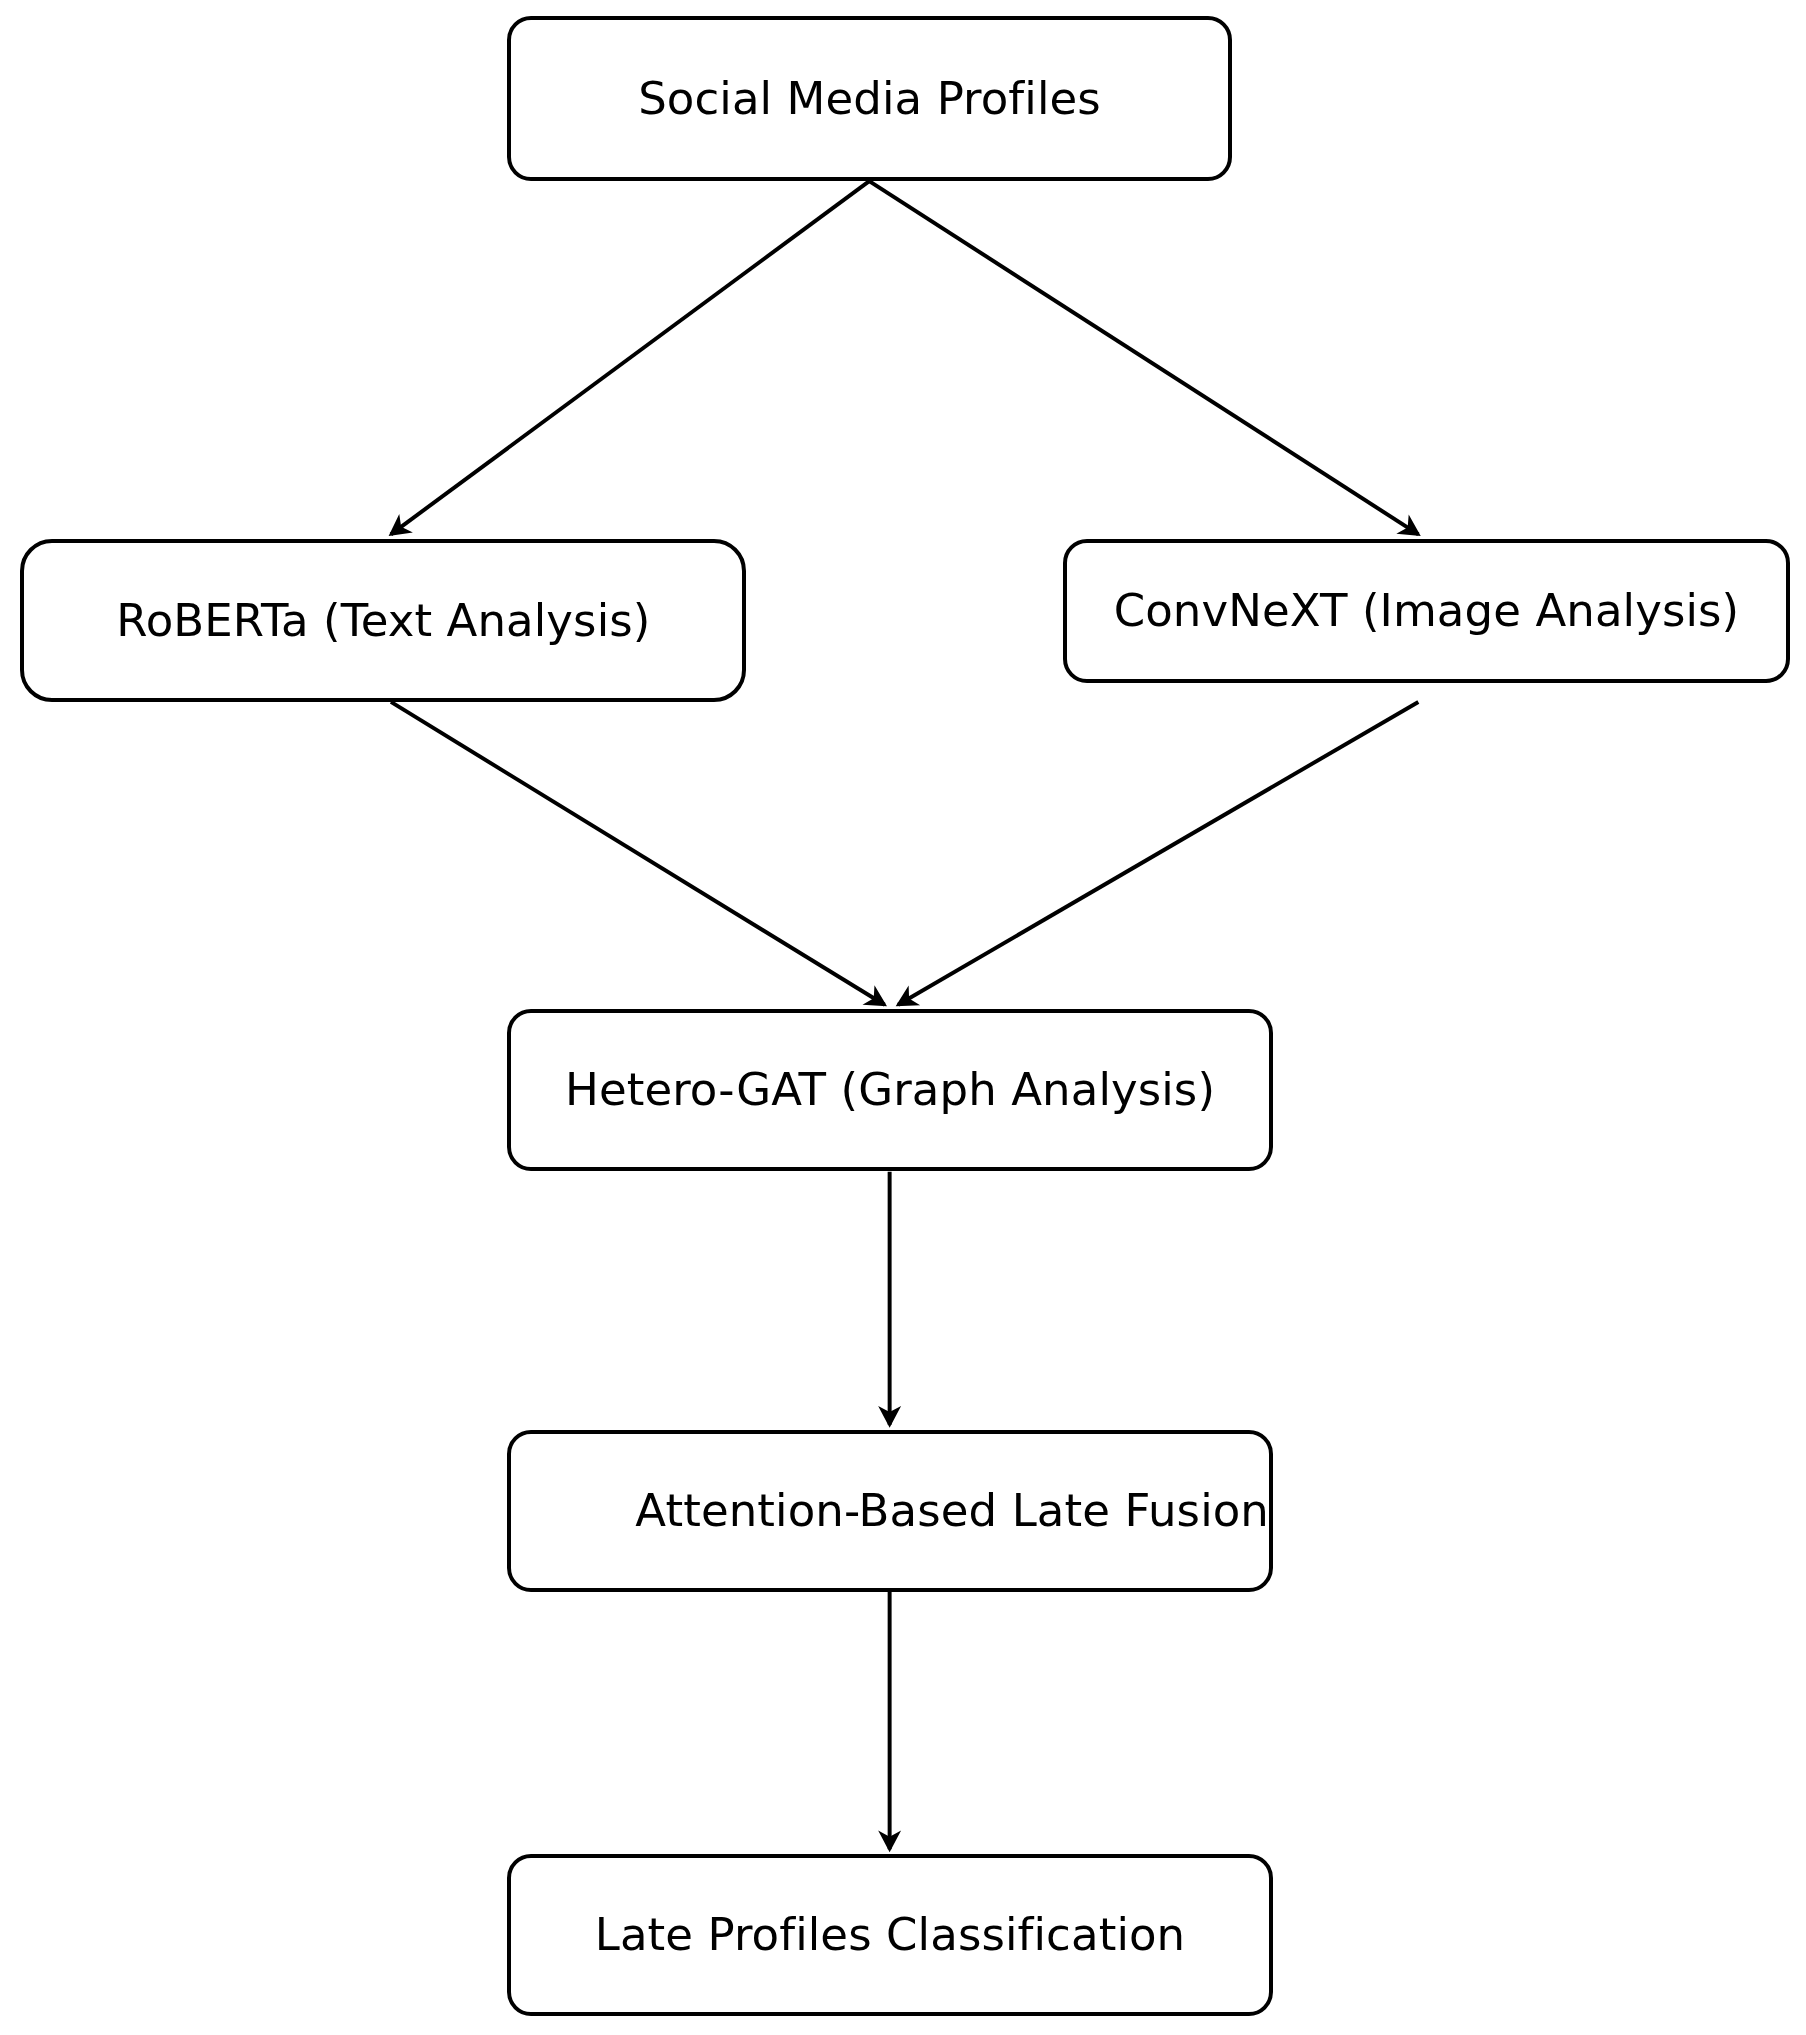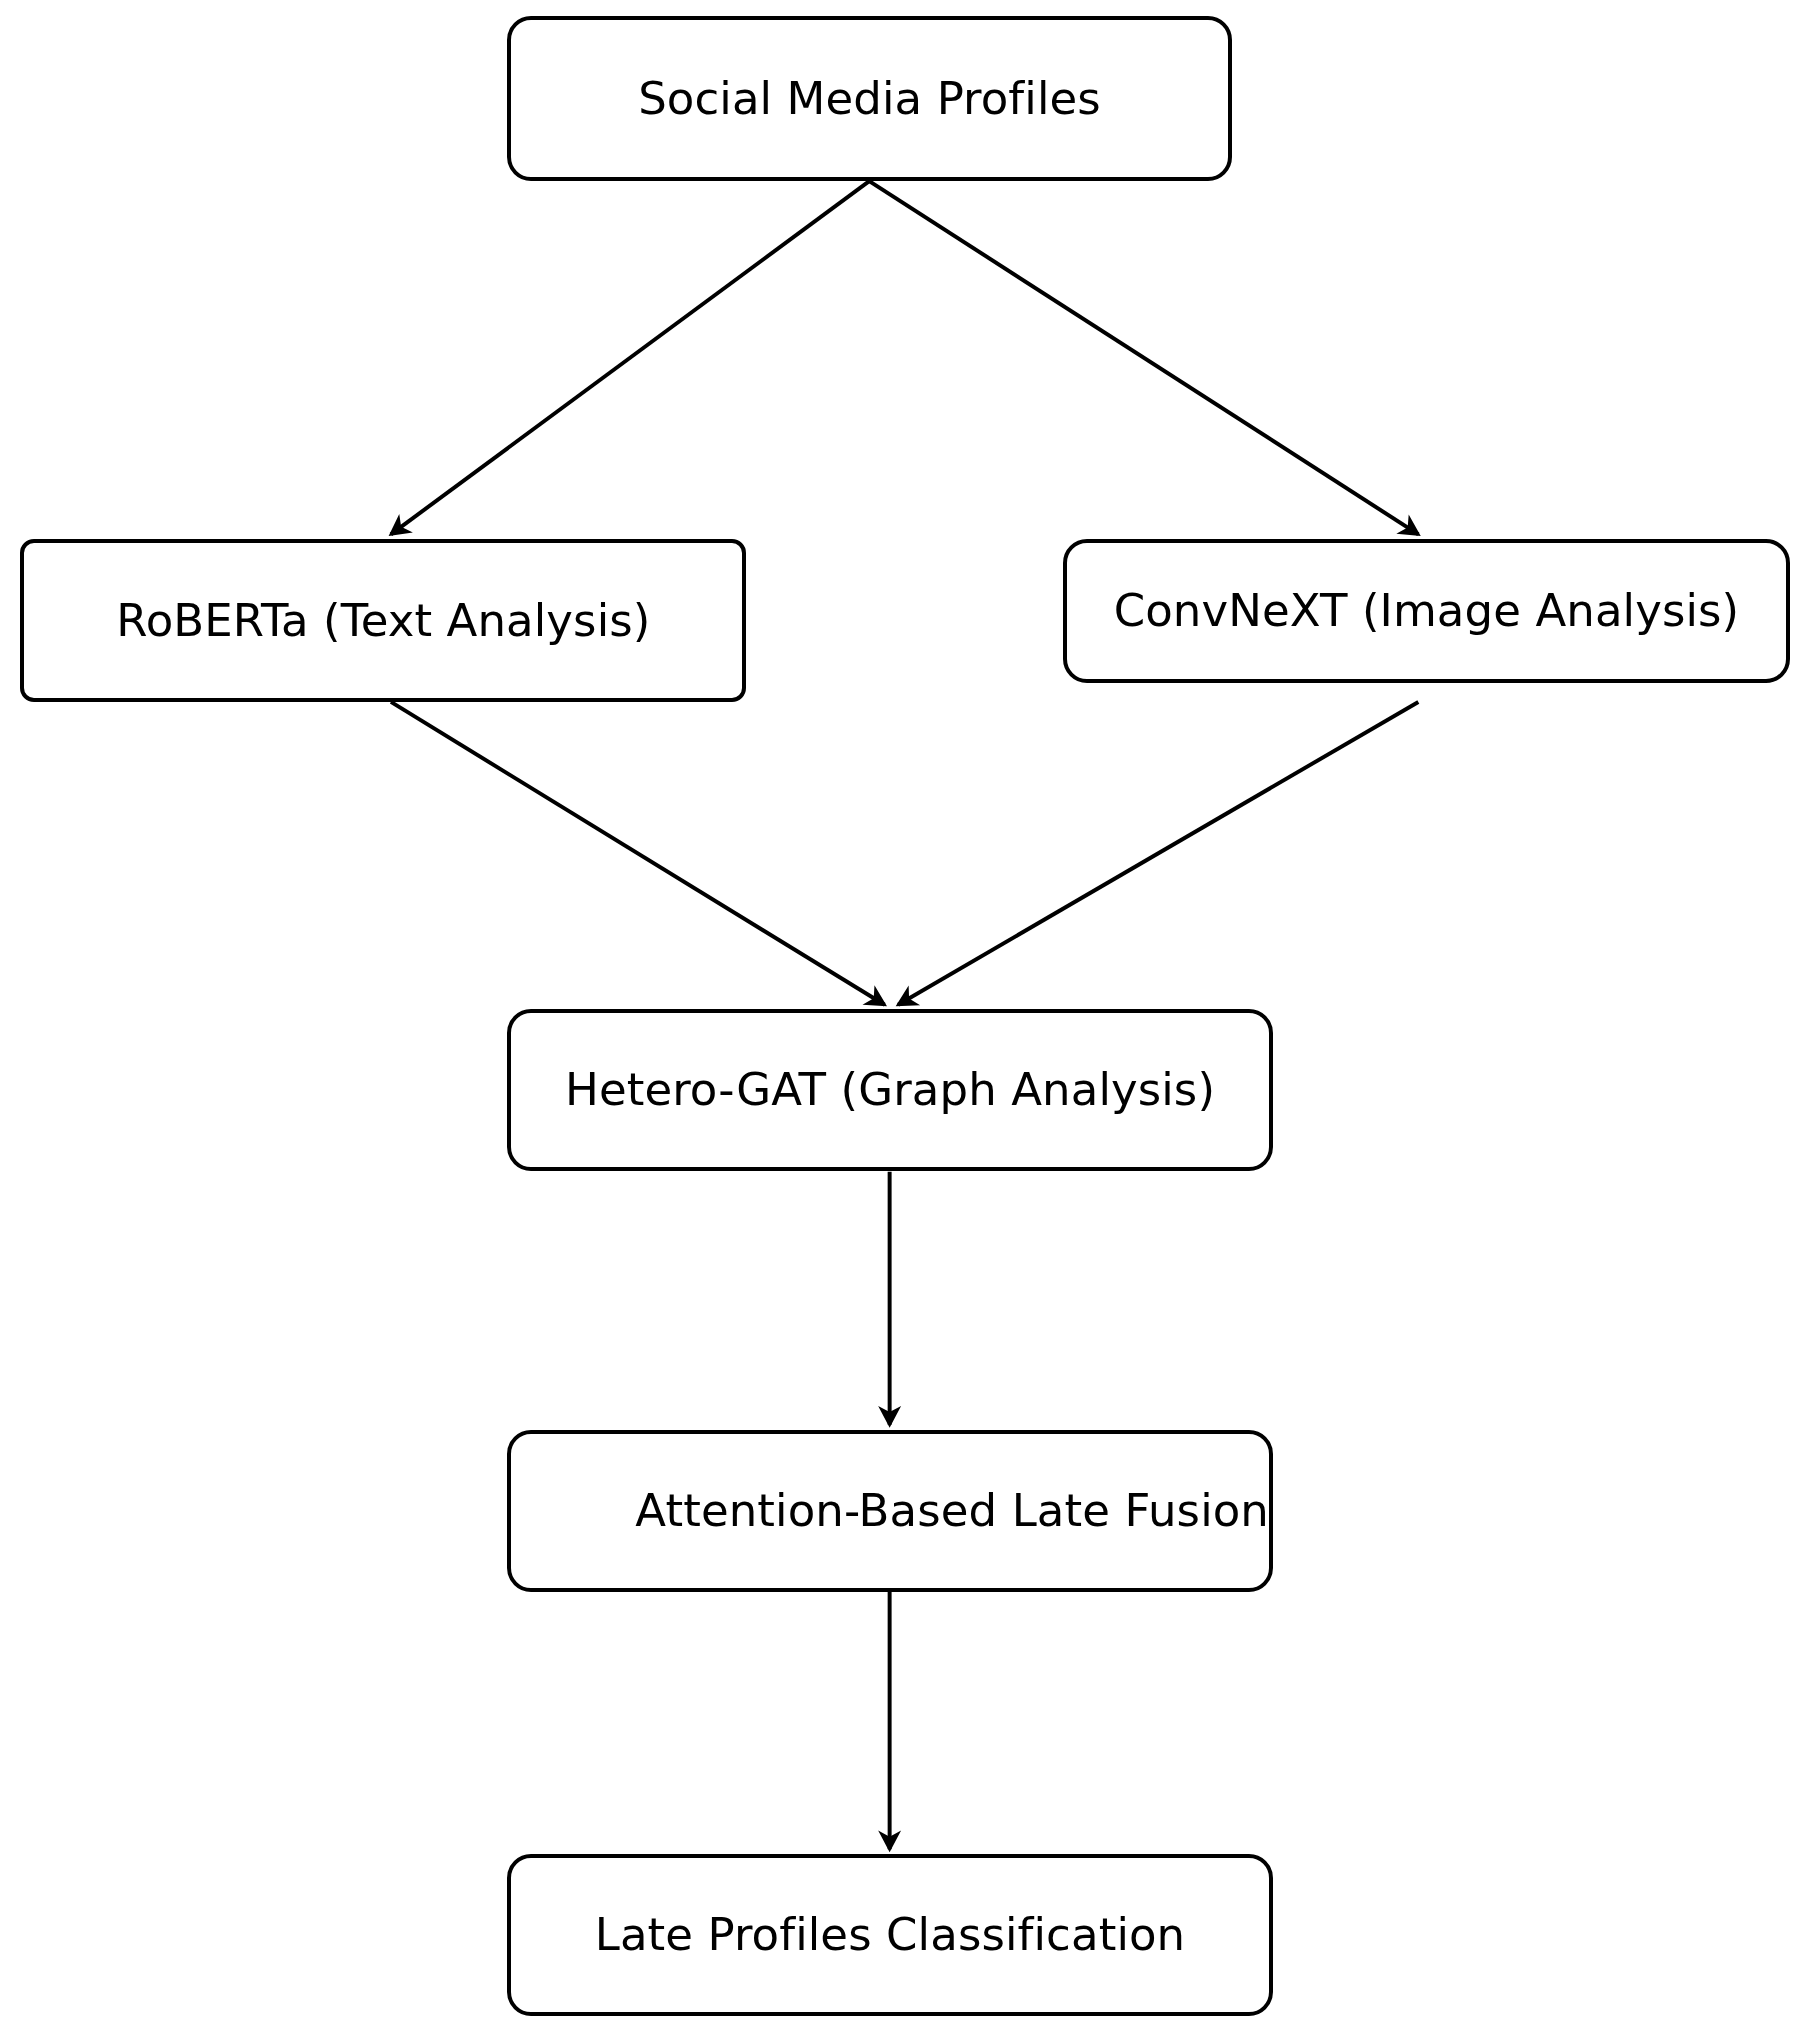--- a/index.html
+++ b/index.html
@@ -60,21 +60,21 @@
         <path d="M 2505 1240 L 1586 1775"></path>
         <path d="M 1571 2070 L 1571 2517"></path>
         <path d="M 1571 2812 L 1571 3267"></path>
       </g>
   </svg>
 
   <div class="node" style="left: 507px; top: 16.4px; width: 725px; height: 165px; background: rgb(255, 255, 255); border-width: 4px; border-color: rgb(0, 0, 0); border-radius: 24px; color: rgb(0, 0, 0); font-size: 45px;">
     <span class="node-label">Social Media Profiles</span>
   </div>
 
-  <div class="node" style="left: 20.4px; top: 539px; width: 726px; height: 163px; background: rgb(255, 255, 255); border-width: 4px; border-color: rgb(0, 0, 0); border-radius: 14px; color: rgb(0, 0, 0); font-size: 45px;">
+  <div class="node" style="left: 20.4px; top: 539px; width: 726px; height: 163px; background: rgb(255, 255, 255); border-width: 4px; border-color: rgb(0, 0, 0); border-radius: 32px; color: rgb(0, 0, 0); font-size: 45px;">
     <span class="node-label">RoBERTa (Text Analysis)</span>
   </div>
 
   <div class="node" style="left: 1063px; top: 539px; width: 727px; height: 144px; background: rgb(255, 255, 255); border-width: 4px; border-color: rgb(0, 0, 0); border-radius: 24px; color: rgb(0, 0, 0); font-size: 45px;">
     <span class="node-label">ConvNeXT (Image Analysis)</span>
   </div>
 
   <div class="node" style="left: 507px; top: 1009px; width: 766px; height: 162px; background: rgb(255, 255, 255); border-width: 4px; border-color: rgb(0, 0, 0); border-radius: 24px; color: rgb(0, 0, 0); font-size: 45px;">
     <span class="node-label">Hetero-GAT (Graph Analysis)</span>
   </div>

